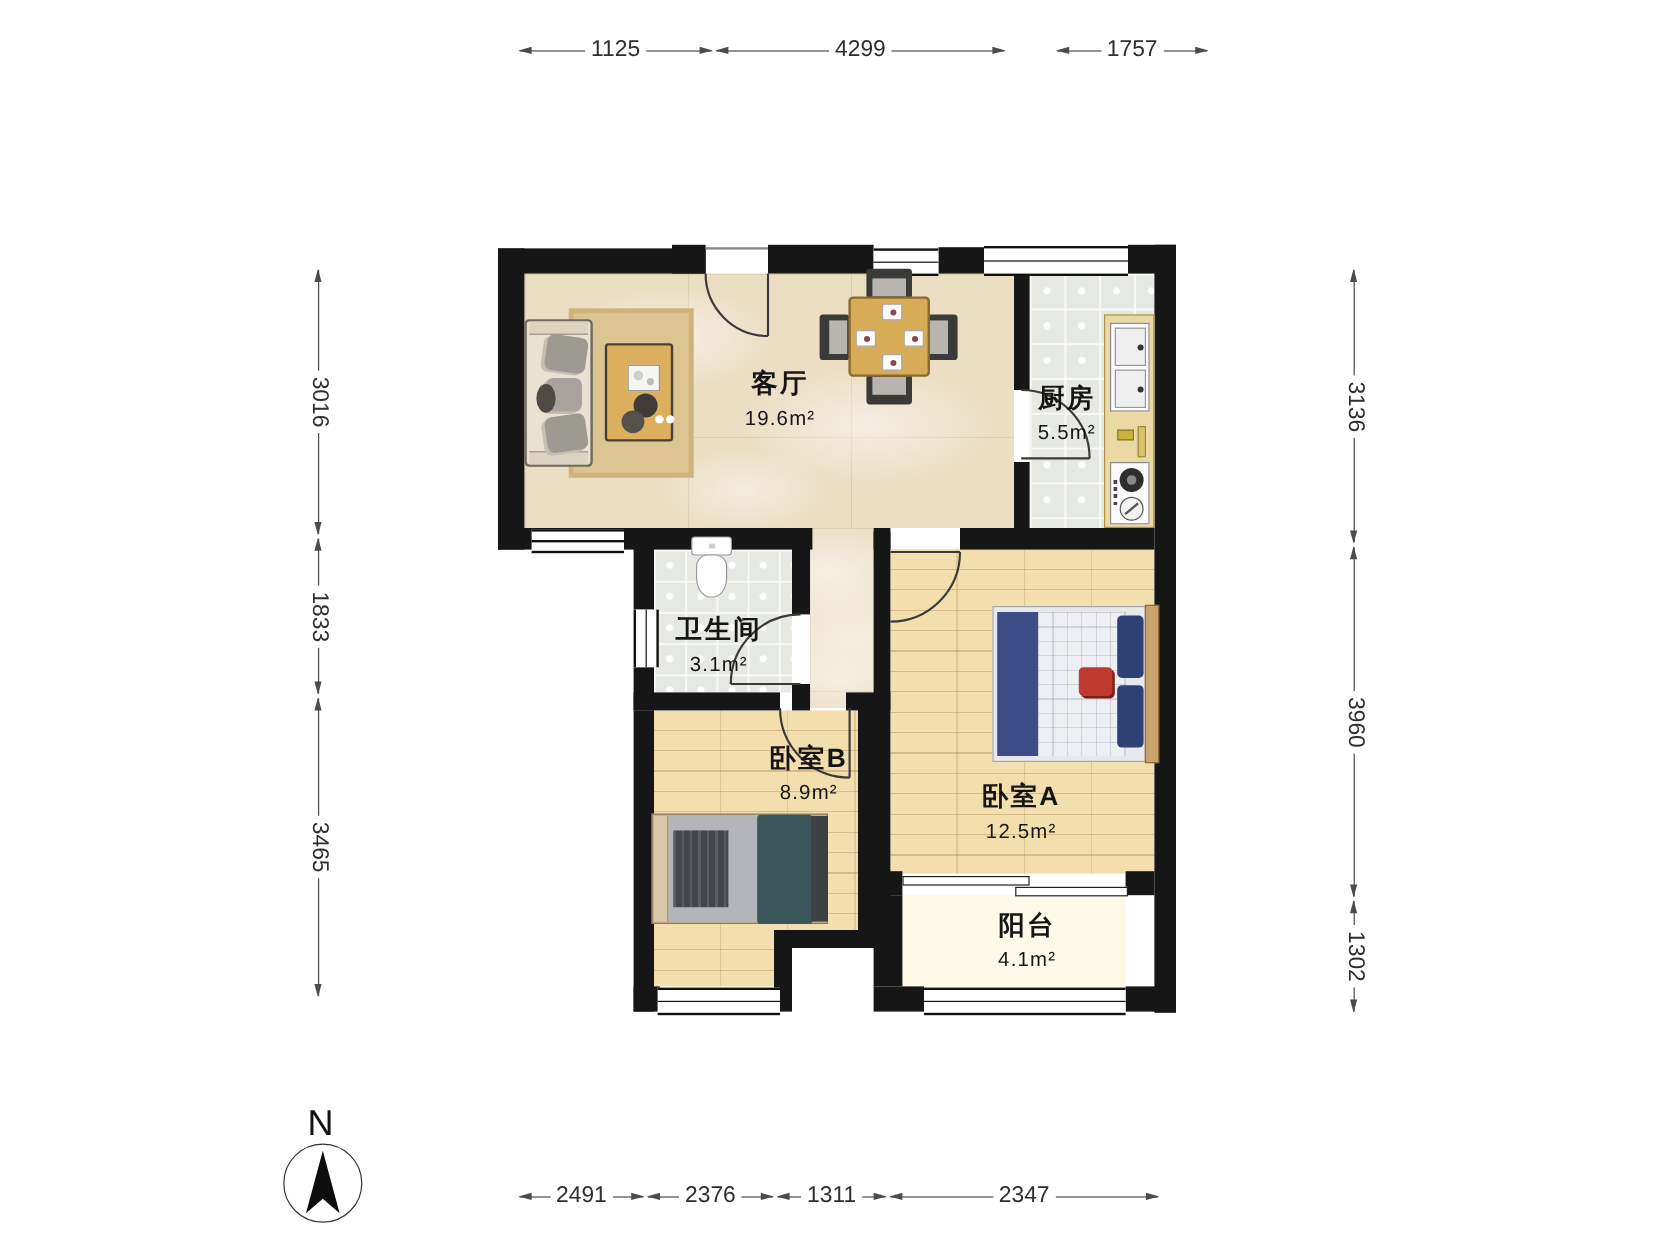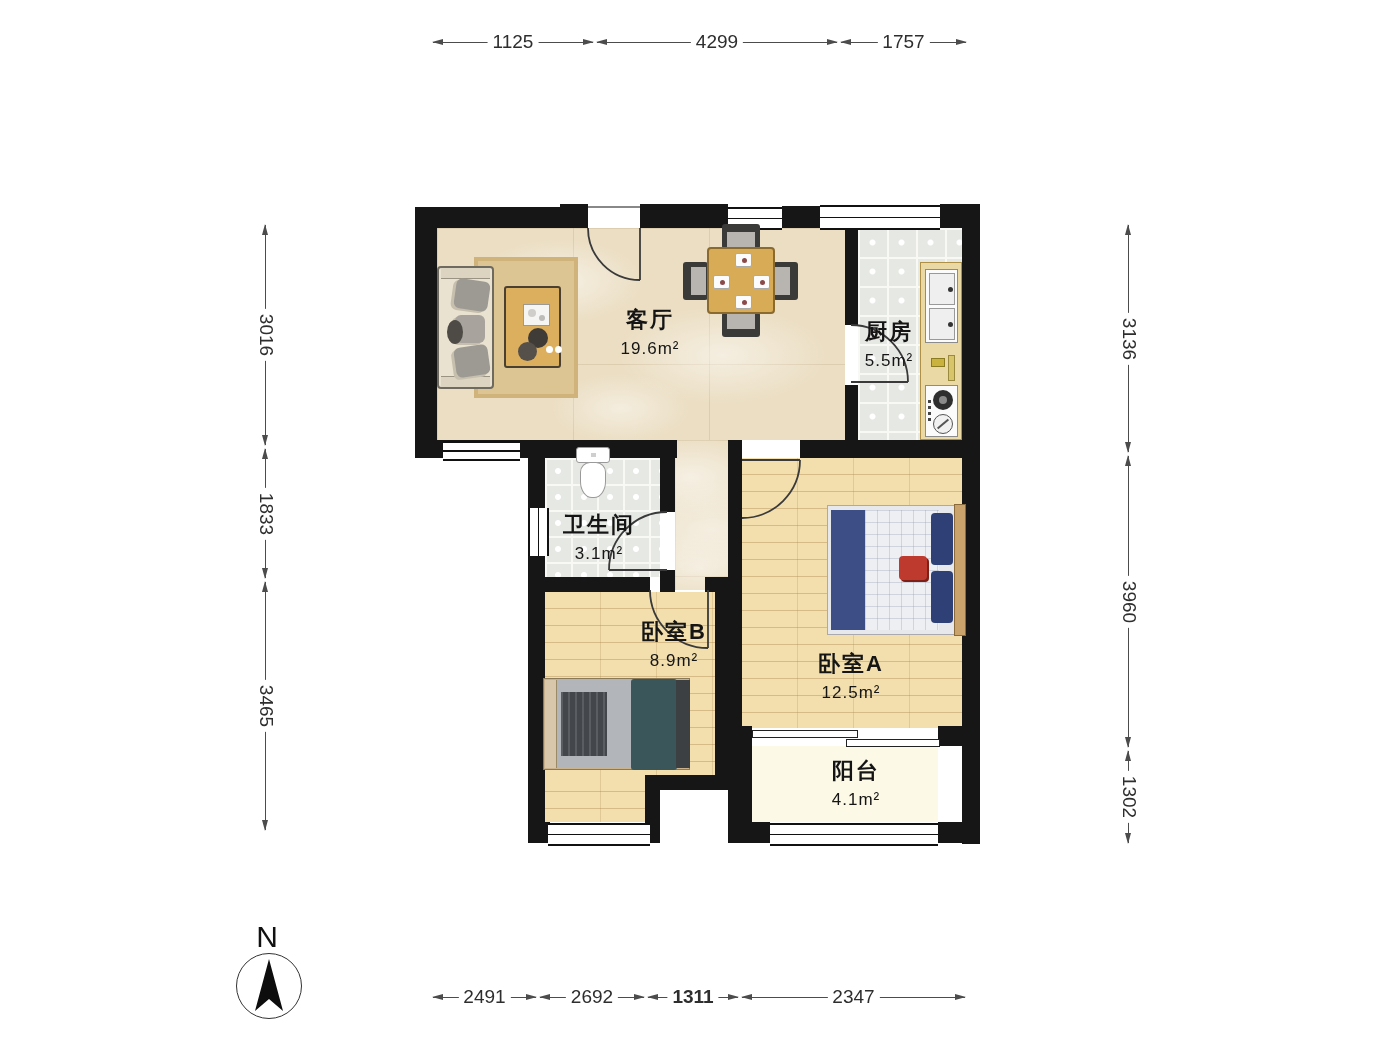--- a/index.html
+++ b/index.html
@@ -246,21 +246,21 @@
   <div class="nm">阳台</div>
   <div class="ar">4.1m²</div>
 </div>
 
 <div class="dim-h" style="left:433px;top:42px;width:160px;">
     <span class="dim-label">1125</span>
   </div>
 <div class="dim-h" style="left:597px;top:42px;width:240px;">
     <span class="dim-label">4299</span>
   </div>
-<div class="dim-h" style="left:841px;top:42px;width:125px;">
+<div class="dim-h" style="left:881px;top:42px;width:125px;">
     <span class="dim-label">1757</span>
   </div>
 
 <div class="dim-v" style="left:265px;top:225px;height:220px;">
     <span class="dim-label">3016</span>
   </div>
 <div class="dim-v" style="left:265px;top:449px;height:129px;">
     <span class="dim-label">1833</span>
   </div>
 <div class="dim-v" style="left:265px;top:582px;height:248px;">
@@ -274,23 +274,23 @@
     <span class="dim-label">3960</span>
   </div>
 <div class="dim-v" style="left:1128px;top:751px;height:92px;">
     <span class="dim-label">1302</span>
   </div>
 
 <div class="dim-h" style="left:433px;top:997px;width:103px;">
     <span class="dim-label">2491</span>
   </div>
 <div class="dim-h" style="left:540px;top:997px;width:104px;">
-    <span class="dim-label">2692</span>
-  </div>
-<div class="dim-h" style="left:648px;top:997px;width:90px;font-weight:bold;">
+    <span class="dim-label">2376</span>
+  </div>
+<div class="dim-h" style="left:648px;top:997px;width:90px;">
     <span class="dim-label">1311</span>
   </div>
 <div class="dim-h" style="left:742px;top:997px;width:223px;">
     <span class="dim-label">2347</span>
   </div>
 
 <div class="compass-n" style="left:267px;top:920px;">N</div>
 <div class="compass-circle" style="left:236px;top:953px;">
   <svg width="64" height="64" viewBox="0 0 64 64">
     <polygon points="32,5 46,57 32,45 18,57" fill="#0d0d0d"></polygon>

